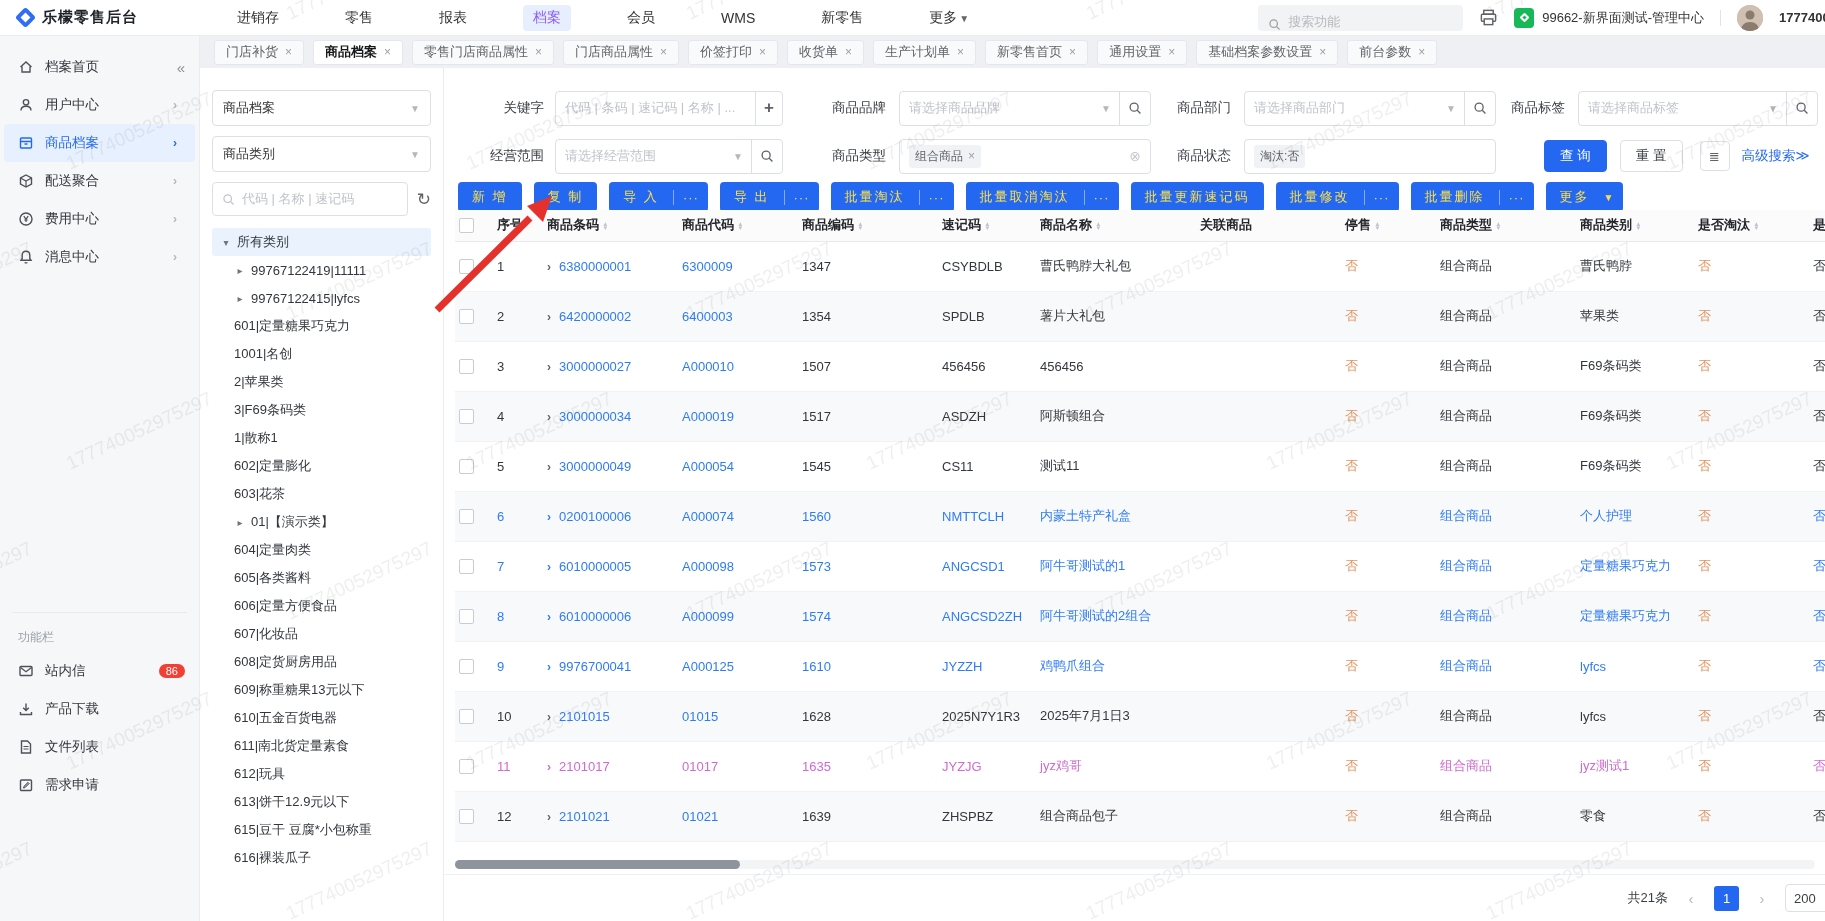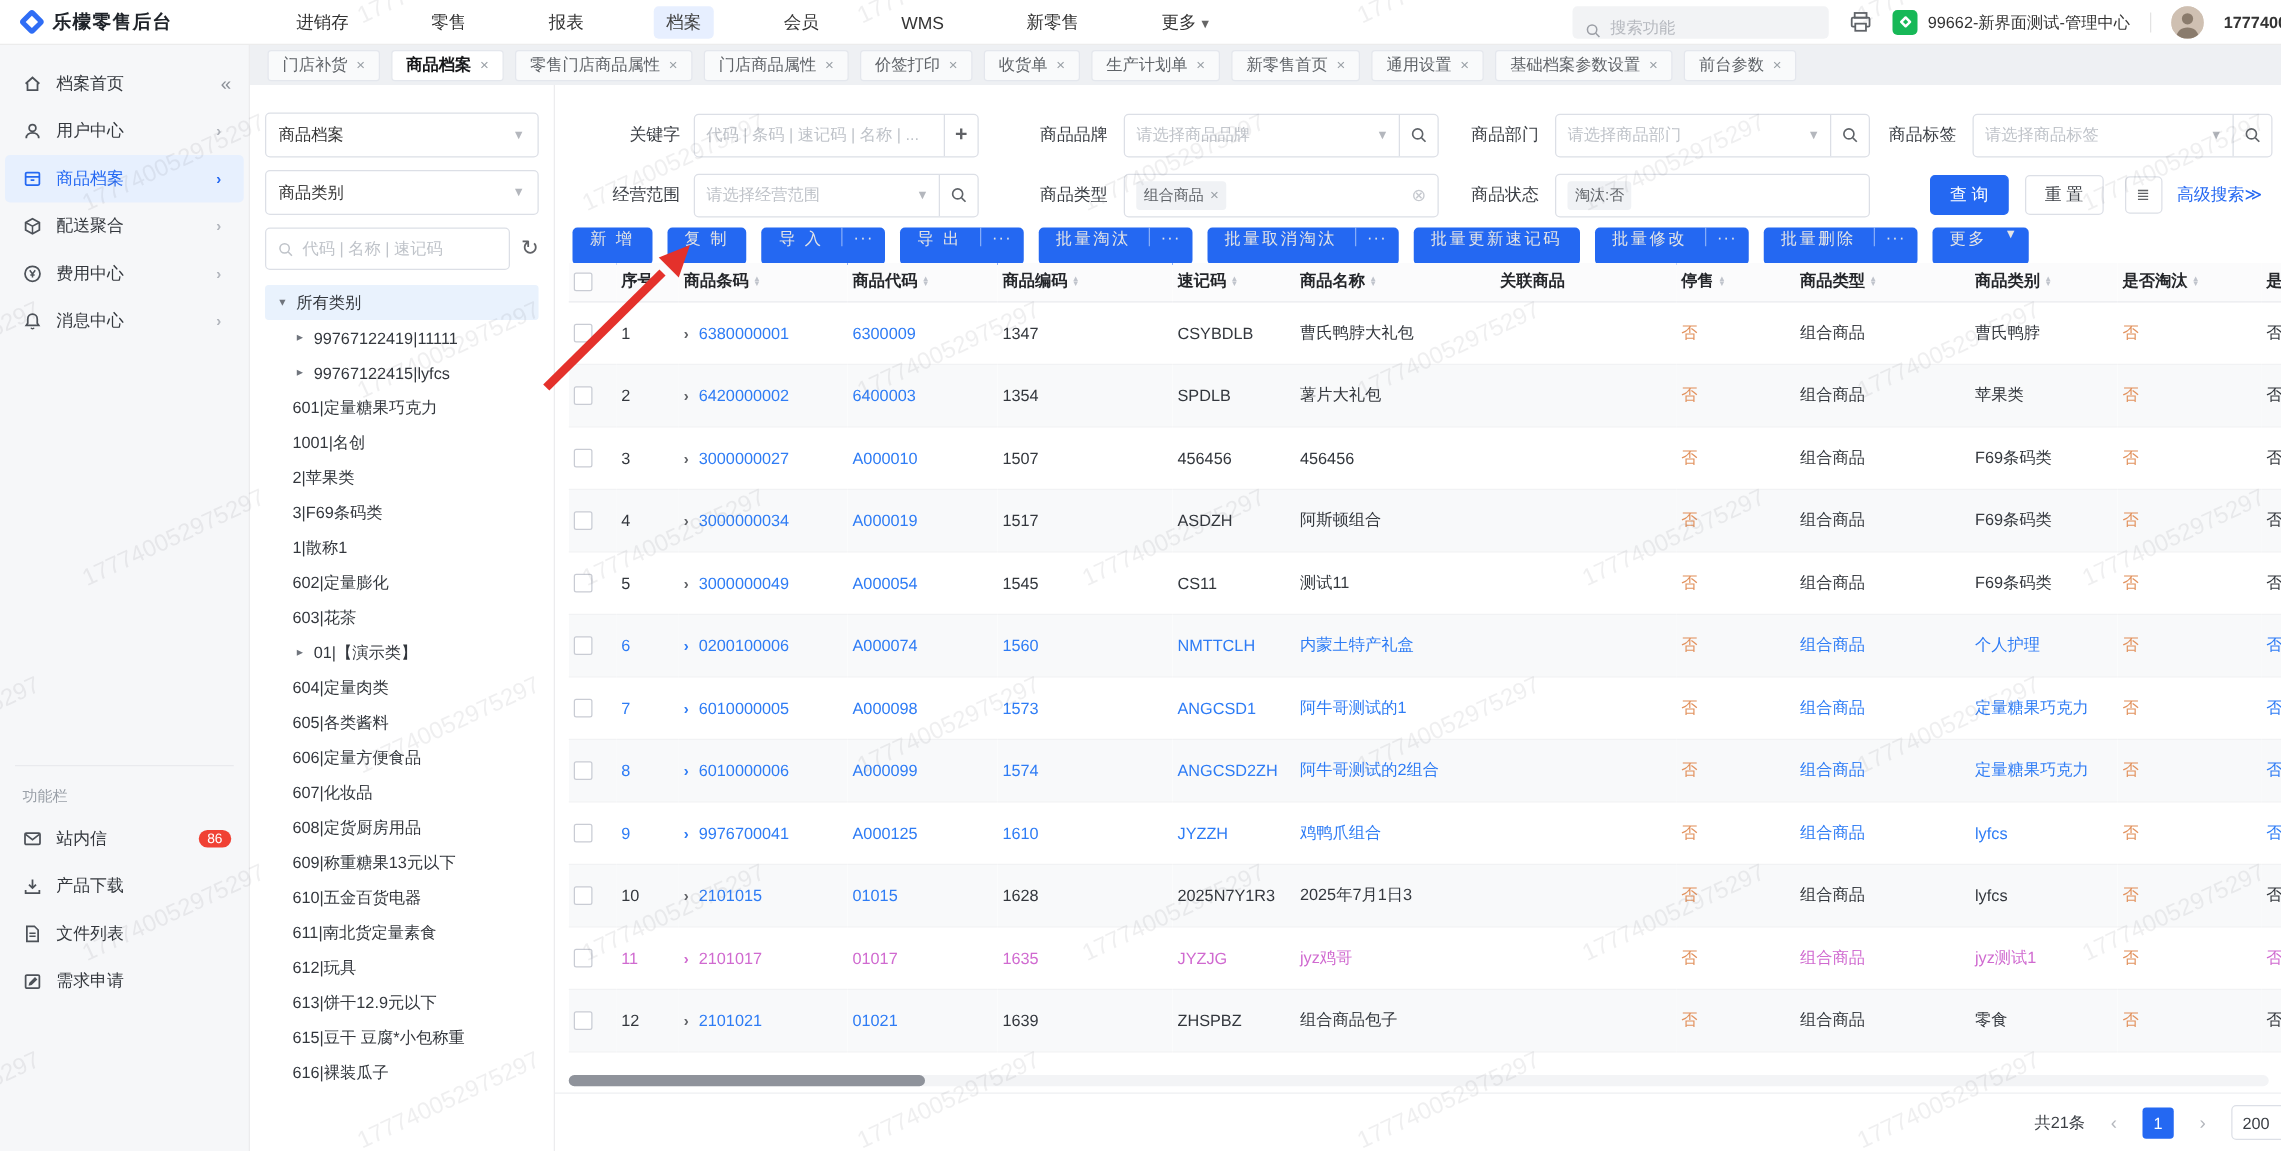--- a/index.html
+++ b/index.html
@@ -7,21 +7,21 @@
   body { font-family:"Liberation Sans","DejaVu Sans",sans-serif; font-size:13px; color:#333; background:#fff; position:relative; }
   .app { position:absolute; inset:0; overflow:hidden; }
 
   
   .topbar { position:absolute; left:0; top:0; width:1825px; height:36px; background:#fff; border-bottom:1px solid #ececec; display:flex; align-items:center; z-index:30; }
   .logo { display:flex; align-items:center; gap:9px; padding-left:14px; width:205px; }
   .logo-diamond { width:15px; height:15px; border:4px solid #2f6df5; border-radius:3px; transform:rotate(45deg); margin-left:4px; }
   .logo-text { font-size:15px; font-weight:bold; color:#1f2329; letter-spacing:1px; white-space:nowrap; }
   .topnav { display:flex; align-items:center; gap:46px; padding-left:22px; }
   .topnav-item { font-size:14px; color:#333; cursor:pointer; padding:4px 10px; border-radius:4px; white-space:nowrap; }
-  .topnav-item.active { background:#e7efff; color:#404040; }
+  .topnav-item.active { background:#e7efff; color:#8b5cf6; }
   .topnav-item .caret { font-size:10px; color:#666; margin-left:2px; }
   .topbar-right { margin-left:auto; display:flex; align-items:center; gap:16px; padding-right:0; }
   .topsearch { width:205px; height:26px; background:#f2f3f5; border-radius:4px; display:flex; align-items:flex-end; gap:7px; padding:0 10px; color:#b6b9bf; }
   .store-badge { display:flex; align-items:center; gap:8px; }
   .store-icon { width:20px; height:20px; background:#17b857; border-radius:4px; display:flex; align-items:center; justify-content:center; }
   .store-icon i { display:block; width:7px; height:7px; border:2px solid #fff; transform:rotate(45deg); border-radius:1px; }
   .store-name { font-size:13px; color:#333; white-space:nowrap; }
   .top-divider { width:1px; height:16px; background:#e3e3e3; }
   .avatar { width:26px; height:26px; border-radius:50%; background:#cfc0b2; overflow:hidden; flex:0 0 auto; }
   .phone { font-size:13px; font-weight:bold; color:#333; width:46px; overflow:hidden; white-space:nowrap; }
@@ -73,21 +73,21 @@
   .ctl .plus { color:#606266; font-size:17px; font-weight:bold; }
   .tag { background:#f0f2f5; border-radius:3px; color:#5f6368; font-size:12px; padding:3px 6px; display:inline-flex; align-items:center; gap:5px; white-space:nowrap; }
   .tag .x { color:#9aa0a6; }
   .clear-ic { color:#c6c9cf; font-size:14px; margin-left:auto; }
   .btn { height:32px; border-radius:4px; border:1px solid #dcdfe6; background:#fff; color:#3a3e44; display:inline-flex; align-items:center; justify-content:center; padding:0 15px; cursor:pointer; font-size:13.5px; white-space:nowrap; }
   .btn.primary { background:#2468f2; border-color:#2468f2; color:#fff; }
   .icon-btn { width:30px; height:30px; border:1px solid #dcdfe6; border-radius:4px; display:inline-flex; align-items:center; justify-content:center; color:#606266; cursor:pointer; font-size:13px; }
   .adv-link { color:#2468f2; cursor:pointer; white-space:nowrap; font-size:13.5px; }
 
   .actions { position:absolute; left:14px; top:114px; display:flex; align-items:center; gap:12px; }
-  .act { height:30px; background:#2468f2; color:#e5e5e5; border-radius:4px; display:inline-flex; align-items:flex-start; cursor:pointer; overflow:hidden; font-size:13px; }
+  .act { height:30px; background:#2468f2; color:#fde047; border-radius:4px; display:inline-flex; align-items:center; cursor:pointer; overflow:hidden; font-size:13px; }
   .act .lbl { display:flex; align-items:center; padding:0 14px; letter-spacing:2px; }
   .act .dots { display:flex; align-items:center; padding:0 9px; border-left:1px solid rgba(255,255,255,.45); letter-spacing:1px; }
   .act .mcaret { display:flex; align-items:center; padding:0 10px 0 0; font-size:10px; }
 
   
   .tablewrap { position:absolute; left:0; top:142px; width:1381px; height:648px; overflow:hidden; }
   table { border-collapse:collapse; table-layout:fixed; width:1370px; margin-left:11px; }
   th, td { font-size:13px; text-align:left; overflow:hidden; white-space:nowrap; padding:0 4px; }
   thead th { height:31px; color:#24262a; font-weight:bold; background:#fbfbfc; border-bottom:1px solid #e9eaee; }
   tbody td { height:50px; border-bottom:1px solid #f1f2f4; color:#33373d; }

